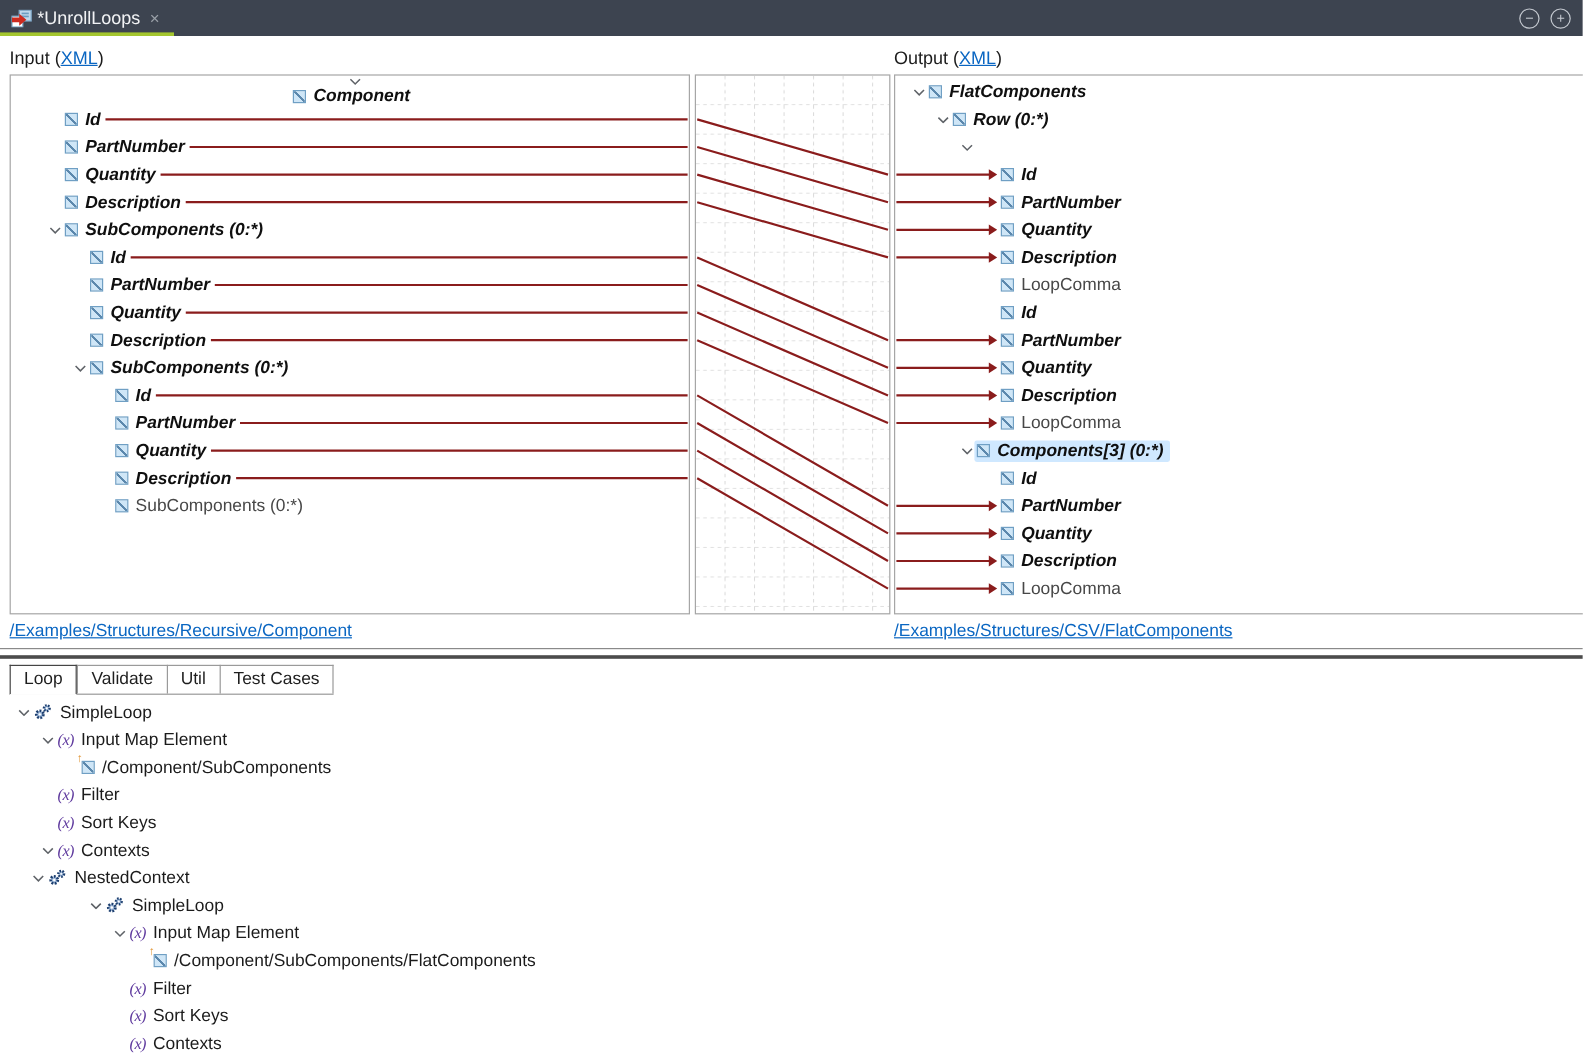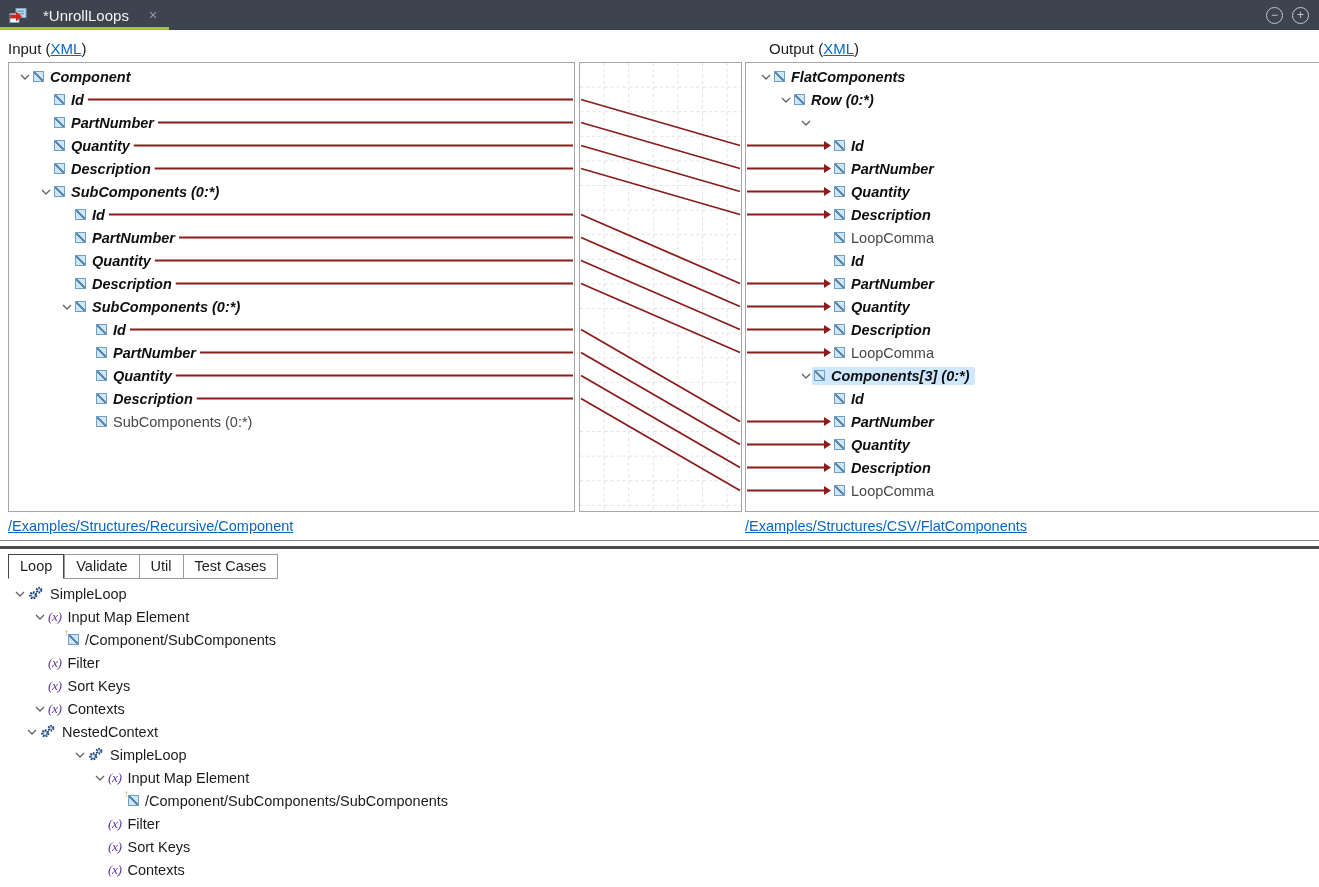--- a/index.html
+++ b/index.html
@@ -7,32 +7,32 @@
     --border:#a6a6a6; --sel:#cfe8ff;
   }
   *{box-sizing:border-box}
   html,body{margin:0;padding:0}
   body{
     width:1319px;height:887px;overflow:hidden;background:#fff;
     font-family:"Liberation Sans",sans-serif;color:#1b1b1b;
   }
   
   .titlebar{height:30px;background:var(--titlebar);display:flex;align-items:center;position:relative}
-  .doc-tab{display:flex;align-items:center;gap:16px;padding:0 12px 0 9px;height:100%;position:relative;cursor:default}
+  .doc-tab{display:flex;align-items:center;gap:4px;padding:0 12px 0 9px;height:100%;position:relative;cursor:default}
   .doc-tab .green{position:absolute;left:0;right:0;bottom:0;height:3px;background:var(--green)}
   .doc-tab .ttl{color:#f2f3f5;font-size:15px}
   .doc-tab .close{color:#9aa0a8;font-size:14px;margin-left:4px}
   .winbtns{position:absolute;right:10px;top:0;height:100%;display:flex;align-items:center;gap:9px}
   .cbtn{width:17px;height:17px;border:1.4px solid #c3c8cf;border-radius:50%;color:#c3c8cf;
         display:flex;align-items:center;justify-content:center;font-size:12px;line-height:1}
   
   #top-area{position:relative;height:510px;background:#fff}
   .pane-hdr{position:absolute;top:10px;font-size:15px;color:#1b1b1b}
   .pane-hdr .xlink{color:var(--link);text-decoration:underline;cursor:pointer}
-  #hdr-in{left:8px} #hdr-out{left:769px}
+  #hdr-in{left:8px} #hdr-out{left:745px}
   .panel{position:absolute;top:32px;height:450px;border:1px solid var(--border);background:#fff;overflow:hidden}
   #input-tree{left:8px;width:567px;padding-top:2px}
   #map-canvas{left:579px;width:163px}
   #right-panel{left:745px;width:675px}
   #output-tree{position:absolute;left:0;top:0;bottom:0;right:17px;padding-top:2px;overflow:hidden}
   
   .trow{height:23px;display:flex;align-items:center;white-space:nowrap}
   .exp{width:16px;flex:none;display:inline-flex;justify-content:center;align-items:center}
   .exp.hidden{visibility:hidden}
   .ibox{display:inline-flex;align-items:center;gap:6px;padding:1px 5px 1px 2px;margin-left:-2px;border-radius:2px}
@@ -93,21 +93,21 @@
 
 <div id="top-area">
   <div class="pane-hdr" id="hdr-in">
     <span>Input (</span><span class="xlink">XML</span><span>)</span>
   </div>
   <div class="pane-hdr" id="hdr-out">
     <span>Output (</span><span class="xlink">XML</span><span>)</span>
   </div>
 
   <div class="panel" id="input-tree">
-      <div class="trow" style="padding-left: 8px;">
+      <div class="trow" style="padding-left: 8px; flex-direction: column;">
         <span class="exp">
           <svg class="chev" width="10" height="6" viewBox="0 0 10 6">
             <path d="M1 1 L5 5 L9 1" stroke="#5f6368" fill="none" stroke-width="1.3"></path>
           </svg>
         </span>
         <span class="ibox">
           <span class="sq"></span>
           <span class="lbl b">Component</span>
         </span>
       </div>
@@ -537,21 +537,21 @@
         <span class="lbl">Input Map Element</span>
       </span>
     </div>
     <div class="trow" style="padding-left: 112px;">
       <span class="exp hidden"></span>
       <span class="ibox">
         <span class="sqwrap">
           <span class="uparrow">↑</span>
           <span class="sq"></span>
         </span>
-        <span class="lbl">/Component/SubComponents/SubComponents</span>
+        <span class="lbl">/Component/SubComponents/FlatComponents</span>
       </span>
     </div>
     <div class="trow" style="padding-left: 92px;">
       <span class="exp hidden"></span>
       <span class="ibox">
         <span class="xicon">(x)</span>
         <span class="lbl">Filter</span>
       </span>
     </div>
     <div class="trow" style="padding-left: 92px;">

